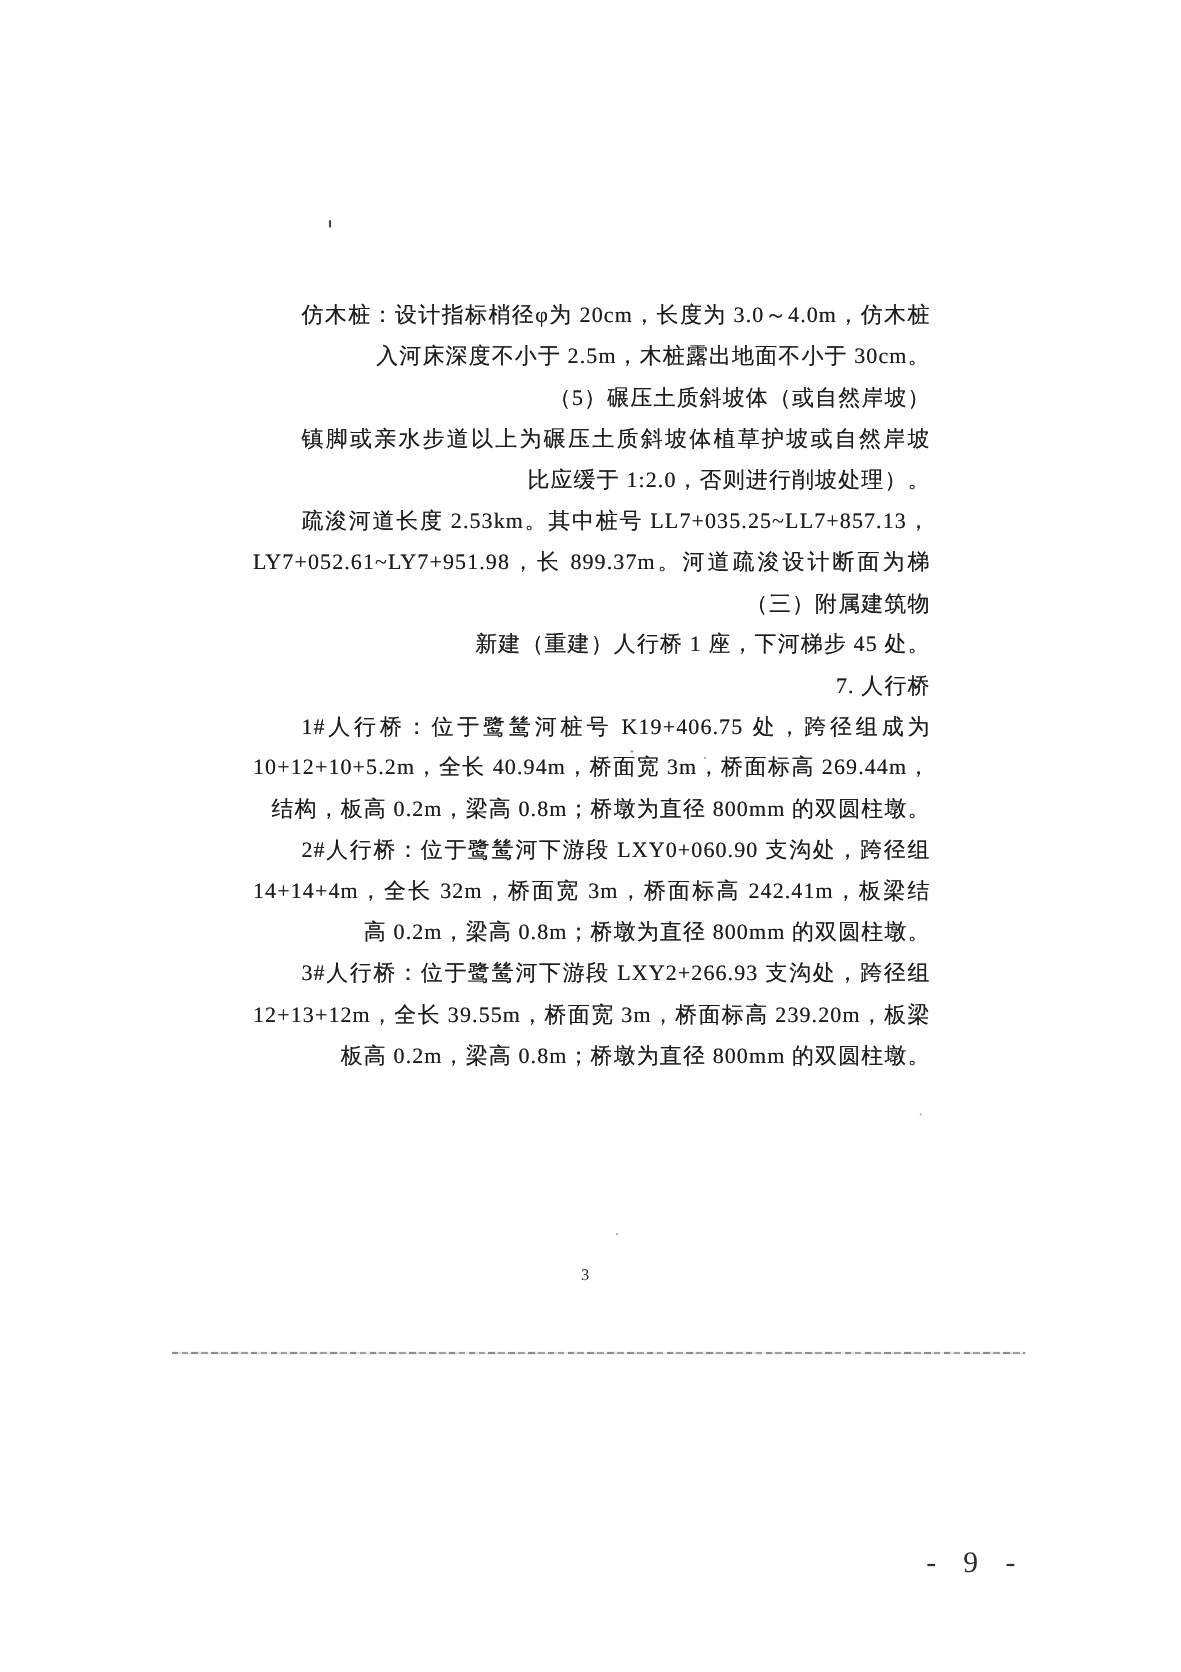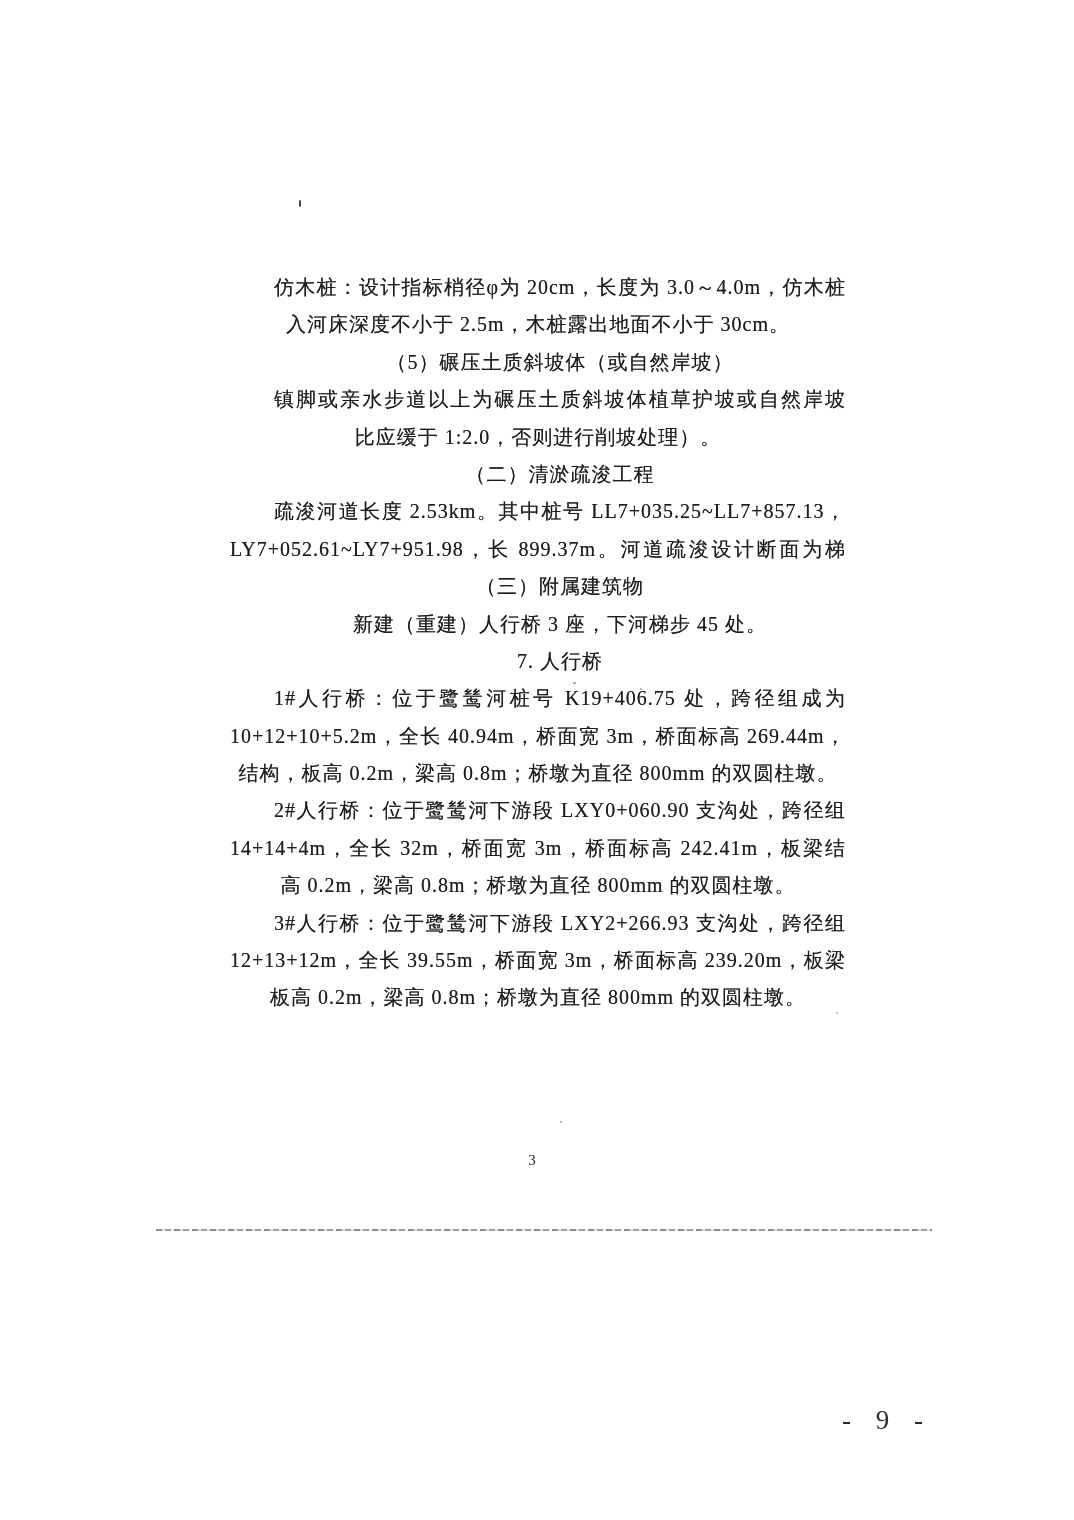--- a/index.html
+++ b/index.html
@@ -28,21 +28,21 @@
     width: 616px;
     color: #1c1c1c;
     font-size: 20px;
     line-height: 37.4px;
     text-shadow: 0 0 0.6px rgba(25,25,25,0.65);
     letter-spacing: 1px;
   }
   .line {
     height: 37.4px;
     overflow: hidden;
-    text-align: center;
+    text-align: right;
     white-space: normal;
   }
   .line.indent {
     padding-left: 44px;
   }
   .line.justify {
     text-align: justify;
     text-align-last: justify;
   }
   .inner-pageno {
@@ -92,25 +92,24 @@
 <body>
 
 <div class="page">
 
   <div class="textblock">
     <div class="line indent justify">仿木桩：设计指标梢径φ为 20cm，长度为 3.0～4.0m，仿木桩嵌</div>
     <div class="line">入河床深度不小于 2.5m，木桩露出地面不小于 30cm。</div>
     <div class="line indent">（5）碾压土质斜坡体（或自然岸坡）</div>
     <div class="line indent justify">镇脚或亲水步道以上为碾压土质斜坡体植草护坡或自然岸坡（坡</div>
     <div class="line">比应缓于 1:2.0，否则进行削坡处理）。</div>
-    <div class="line indent">（二）清淤疏浚工程</div>
     <div class="line indent justify">疏浚河道长度 2.53km。其中桩号 LL7+035.25~LL7+857.13，长</div>
     <div class="line justify">LY7+052.61~LY7+951.98，长 899.37m。河道疏浚设计断面为梯形，疏</div>
     <div class="line indent">（三）附属建筑物</div>
-    <div class="line indent">新建（重建）人行桥 3 座，下河梯步 45 处。</div>
+    <div class="line indent">新建（重建）人行桥 1 座，下河梯步 45 处。</div>
     <div class="line indent">7. 人行桥</div>
     <div class="line indent justify">1#人行桥：位于鹭鸶河桩号 K19+406.75 处，跨径组成为</div>
     <div class="line justify">10+12+10+5.2m，全长 40.94m，桥面宽 3m，桥面标高 269.44m，板梁</div>
     <div class="line">结构，板高 0.2m，梁高 0.8m；桥墩为直径 800mm 的双圆柱墩。</div>
     <div class="line indent justify">2#人行桥：位于鹭鸶河下游段 LXY0+060.90 支沟处，跨径组成为</div>
     <div class="line justify">14+14+4m，全长 32m，桥面宽 3m，桥面标高 242.41m，板梁结构，板</div>
     <div class="line">高 0.2m，梁高 0.8m；桥墩为直径 800mm 的双圆柱墩。</div>
     <div class="line indent justify">3#人行桥：位于鹭鸶河下游段 LXY2+266.93 支沟处，跨径组成为</div>
     <div class="line justify">12+13+12m，全长 39.55m，桥面宽 3m，桥面标高 239.20m，板梁结构，</div>
     <div class="line">板高 0.2m，梁高 0.8m；桥墩为直径 800mm 的双圆柱墩。</div>

